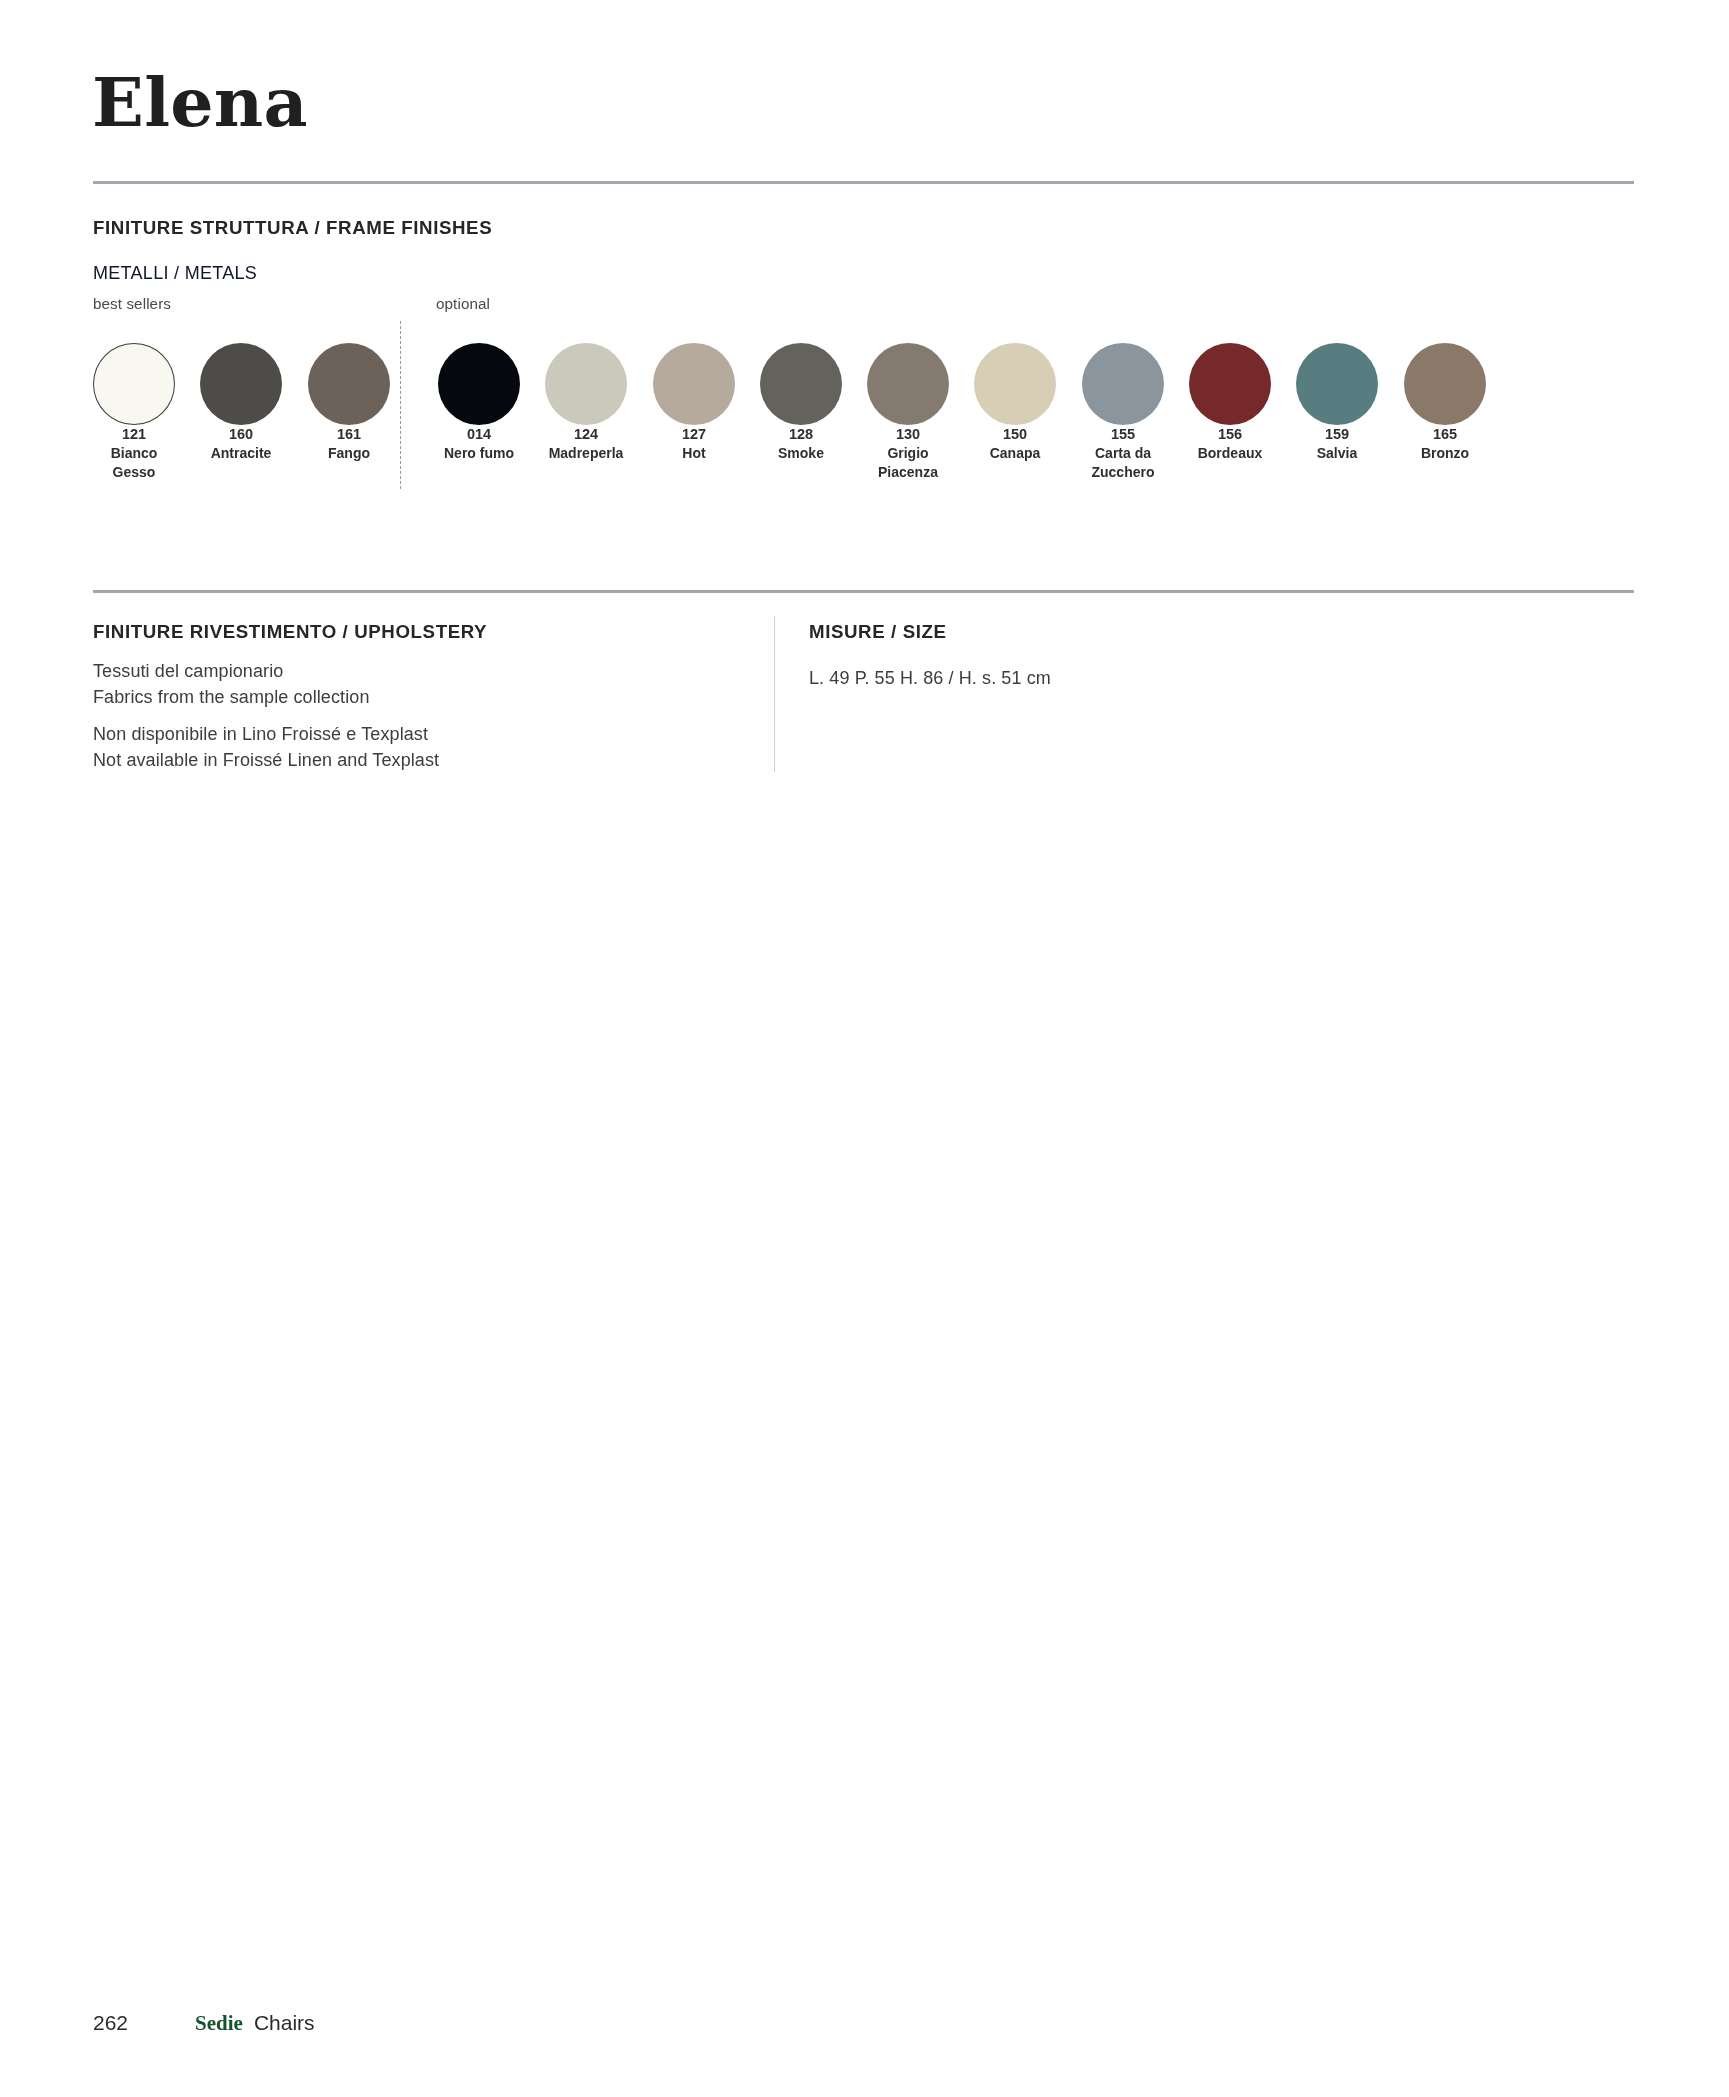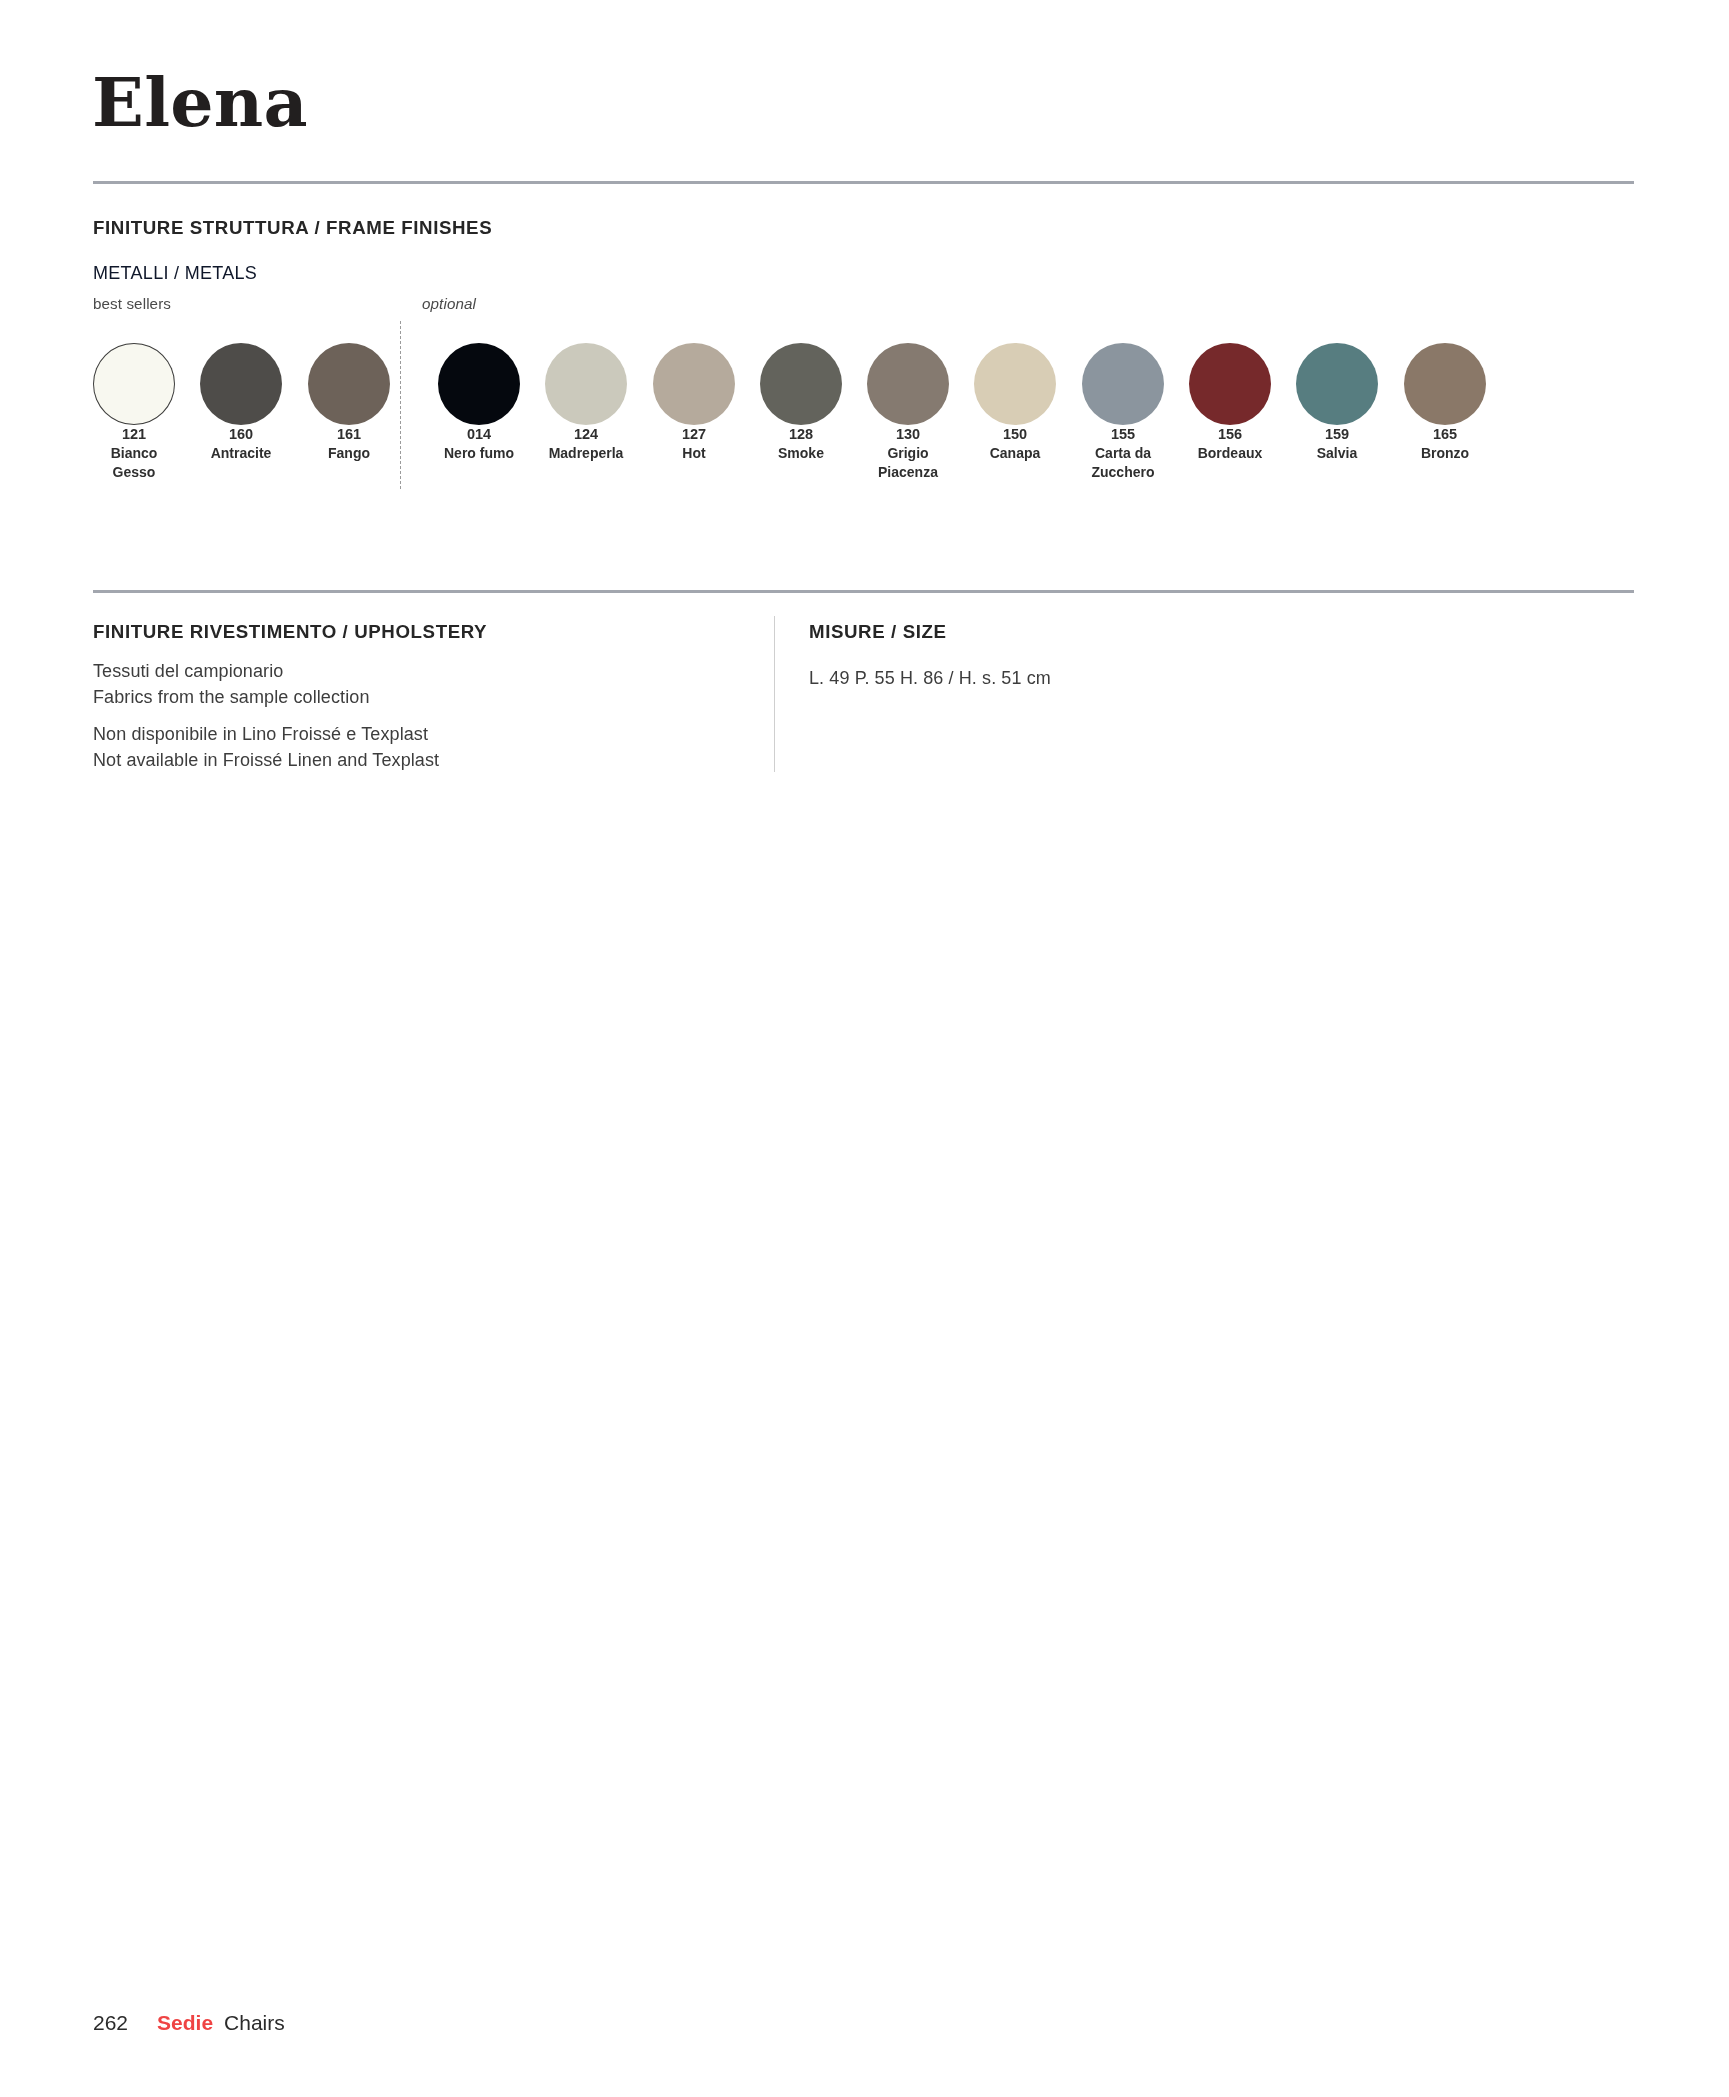--- a/index.html
+++ b/index.html
@@ -72,21 +72,21 @@
   
   .group-caption {
     position: absolute;
     top: 295px;
     font-size: 15.2px;
     font-weight: 400;
     color: #4a4a4a;
     letter-spacing: 0.1px;
   }
   .caption-best     { left: 93px; }
-  .caption-optional { left: 422px; font-style: italic; }
+  .caption-optional { left: 436px; }
 
   
   .group-divider {
     position: absolute;
     left: 400px;
     top: 321px;
     width: 0;
     height: 168px;
     border-left: 1.4px dashed #9b9b9b;
   }
@@ -160,24 +160,25 @@
     font-size: 21px;
     font-weight: 400;
     color: #2b2b2b;
   }
   .footer-labels {
     display: flex;
     align-items: baseline;
     gap: 11px;
   }
   .footer-cat-it {
-    font-family: Liberation Sans, sans-serif;
+    font-family: Liberation Serif, serif;
     font-weight: 700;
     font-size: 21px;
-    color: #ef4444;
+    color: #14532d;
+    margin-left: 38px;
   }
   .footer-cat-en {
     font-size: 21px;
     font-weight: 400;
     color: #2b2b2b;
   }
 </style>
 </head>
 <body>
 

